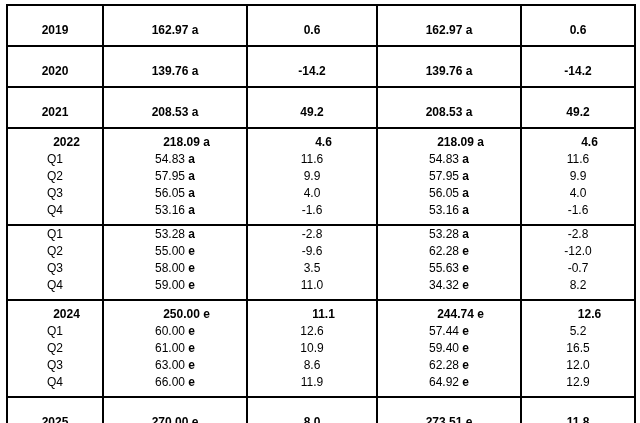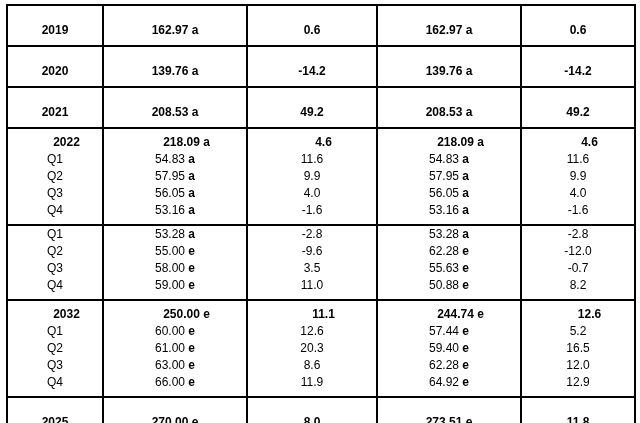--- a/index.html
+++ b/index.html
@@ -170,43 +170,43 @@
           <td class="cell-year">Q3</td>
           <td class="cell-num"><span class="val">58.00</span> <span class="flag">e</span></td>
           <td class="cell-pct">3.5</td>
           <td class="cell-num"><span class="val">55.63</span> <span class="flag">e</span></td>
           <td class="cell-pct">-0.7</td>
         </tr>
         <tr class="quarter">
           <td class="cell-year">Q4</td>
           <td class="cell-num"><span class="val">59.00</span> <span class="flag">e</span></td>
           <td class="cell-pct">11.0</td>
-          <td class="cell-num"><span class="val">50.88</span> <span class="flag">e</span></td>
+          <td class="cell-num"><span class="val">34.32</span> <span class="flag">e</span></td>
           <td class="cell-pct">8.2</td>
         </tr>
       </tbody>
       <tbody class="group multi">
         <tr class="annual">
-          <td class="cell-year">2032</td>
+          <td class="cell-year">2024</td>
           <td class="cell-num"><span class="val">250.00</span> <span class="flag">e</span></td>
           <td class="cell-pct">11.1</td>
           <td class="cell-num"><span class="val">244.74</span> <span class="flag">e</span></td>
           <td class="cell-pct">12.6</td>
         </tr>
         <tr class="quarter">
           <td class="cell-year">Q1</td>
           <td class="cell-num"><span class="val">60.00</span> <span class="flag">e</span></td>
           <td class="cell-pct">12.6</td>
           <td class="cell-num"><span class="val">57.44</span> <span class="flag">e</span></td>
           <td class="cell-pct">5.2</td>
         </tr>
         <tr class="quarter">
           <td class="cell-year">Q2</td>
           <td class="cell-num"><span class="val">61.00</span> <span class="flag">e</span></td>
-          <td class="cell-pct">20.3</td>
+          <td class="cell-pct">10.9</td>
           <td class="cell-num"><span class="val">59.40</span> <span class="flag">e</span></td>
           <td class="cell-pct">16.5</td>
         </tr>
         <tr class="quarter">
           <td class="cell-year">Q3</td>
           <td class="cell-num"><span class="val">63.00</span> <span class="flag">e</span></td>
           <td class="cell-pct">8.6</td>
           <td class="cell-num"><span class="val">62.28</span> <span class="flag">e</span></td>
           <td class="cell-pct">12.0</td>
         </tr>

